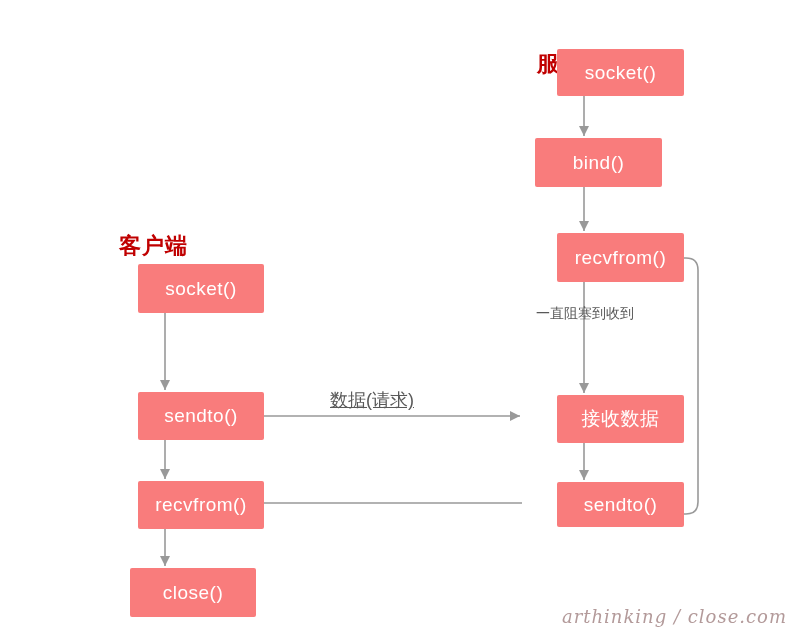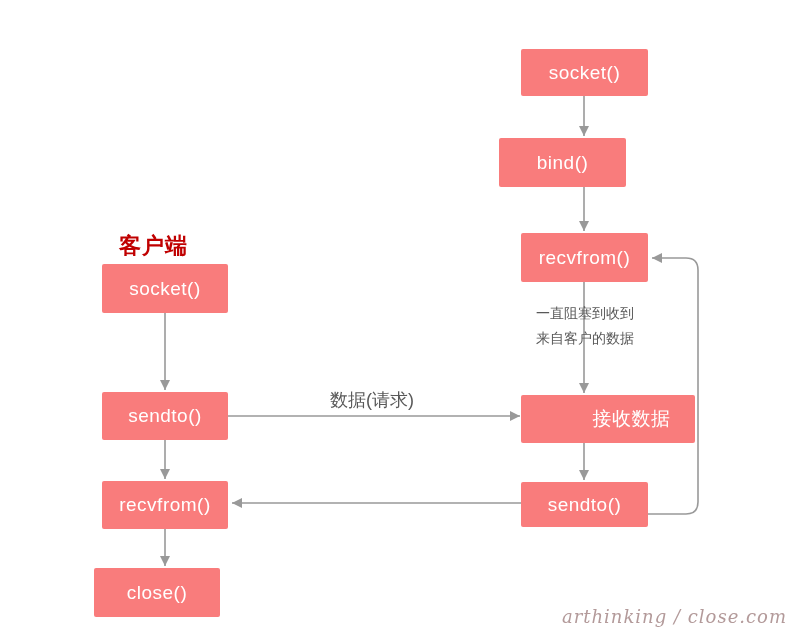--- a/index.html
+++ b/index.html
@@ -34,34 +34,36 @@
   .flow-box {
     position: absolute;
     background: var(--box-fill);
     color: var(--box-text);
     display: flex;
     align-items: center;
     justify-content: center;
     font-size: 19px;
     border-radius: 2px;
     letter-spacing: 0.5px;
+    margin-left: 36px;
   }
   .col-title {
     position: absolute;
     color: var(--title-color);
     font-size: 22px;
     font-weight: bold;
     letter-spacing: 1px;
   }
   .edge-label {
     position: absolute;
     color: var(--note-color);
     font-size: 18px;
     text-align: center;
     width: 140px;
+    text-decoration: underline;
   }
   .note {
     position: absolute;
     color: var(--note-color);
     font-size: 14px;
     text-align: center;
     line-height: 25px;
     width: 190px;
   }
   .watermark {
@@ -101,30 +103,29 @@
 
     <path class="edge" d="M648 514 L686 514 Q698 514 698 502 L698 270 Q698 258 686 258 L652 258" marker-end="url(#arr)"></path>
   </svg>
 
   <div class="col-title" style="left:537px; top:17px;margin-top:32px;">服务器</div>
   <div class="col-title" style="left:119px; top:231px;">客户端</div>
 
   <div class="flow-box" style="left:521px; top:49px;  width:127px; height:47px;">socket()</div>
   <div class="flow-box" style="left:499px; top:138px; width:127px; height:49px;">bind()</div>
   <div class="flow-box" style="left:521px; top:233px; width:127px; height:49px;">recvfrom()</div>
-  <div class="flow-box" style="left:521px; top:395px; width:127px; height:48px;padding-left:47px;">接收数据</div>
+  <div class="flow-box" style="left:521px; top:395px; width:127px; height:48px;">接收数据</div>
   <div class="flow-box" style="left:521px; top:482px; width:127px; height:45px;">sendto()</div>
 
   <div class="flow-box" style="left:102px; top:264px; width:126px; height:49px;">socket()</div>
   <div class="flow-box" style="left:102px; top:392px; width:126px; height:48px;">sendto()</div>
   <div class="flow-box" style="left:102px; top:481px; width:126px; height:48px;">recvfrom()</div>
   <div class="flow-box" style="left:94px; top:568px; width:126px; height:49px;">close()</div>
 
   <div class="edge-label" style="left:302px; top:388px;">数据(请求)</div>
 
   <div class="note" style="left:490px; top:301px;">
     <div>一直阻塞到收到</div>
-    <div>来自客户的数据</div>
   </div>
 
   <div class="watermark">arthinking / close.com</div>
 
 </div>
 
 </body></html>

